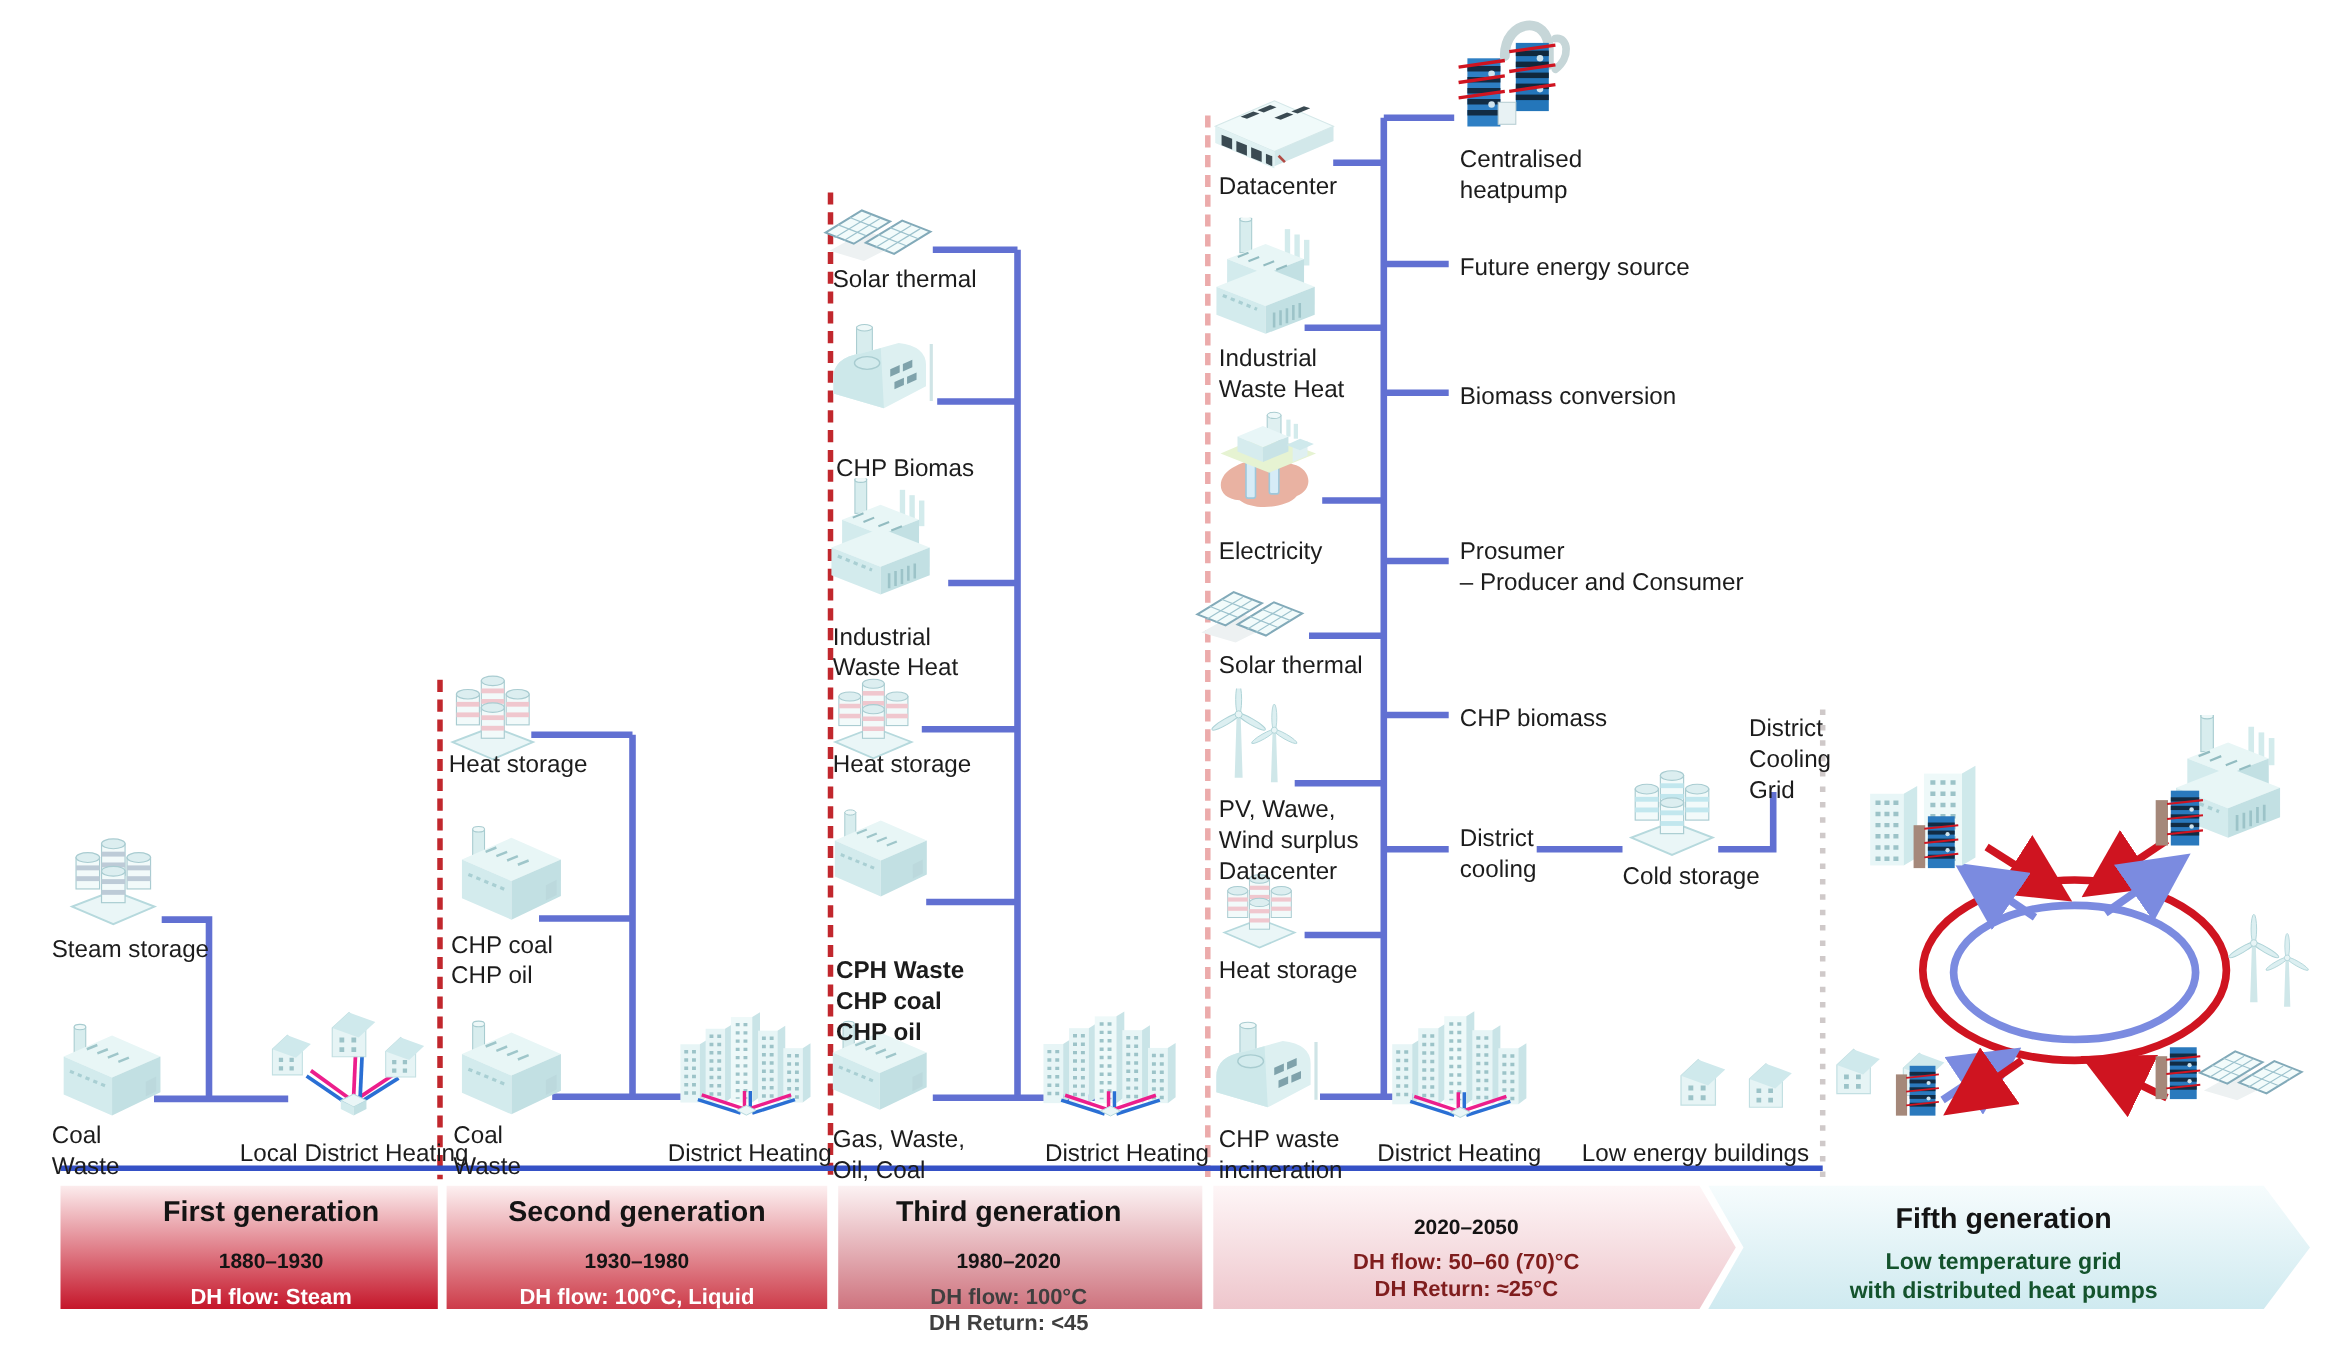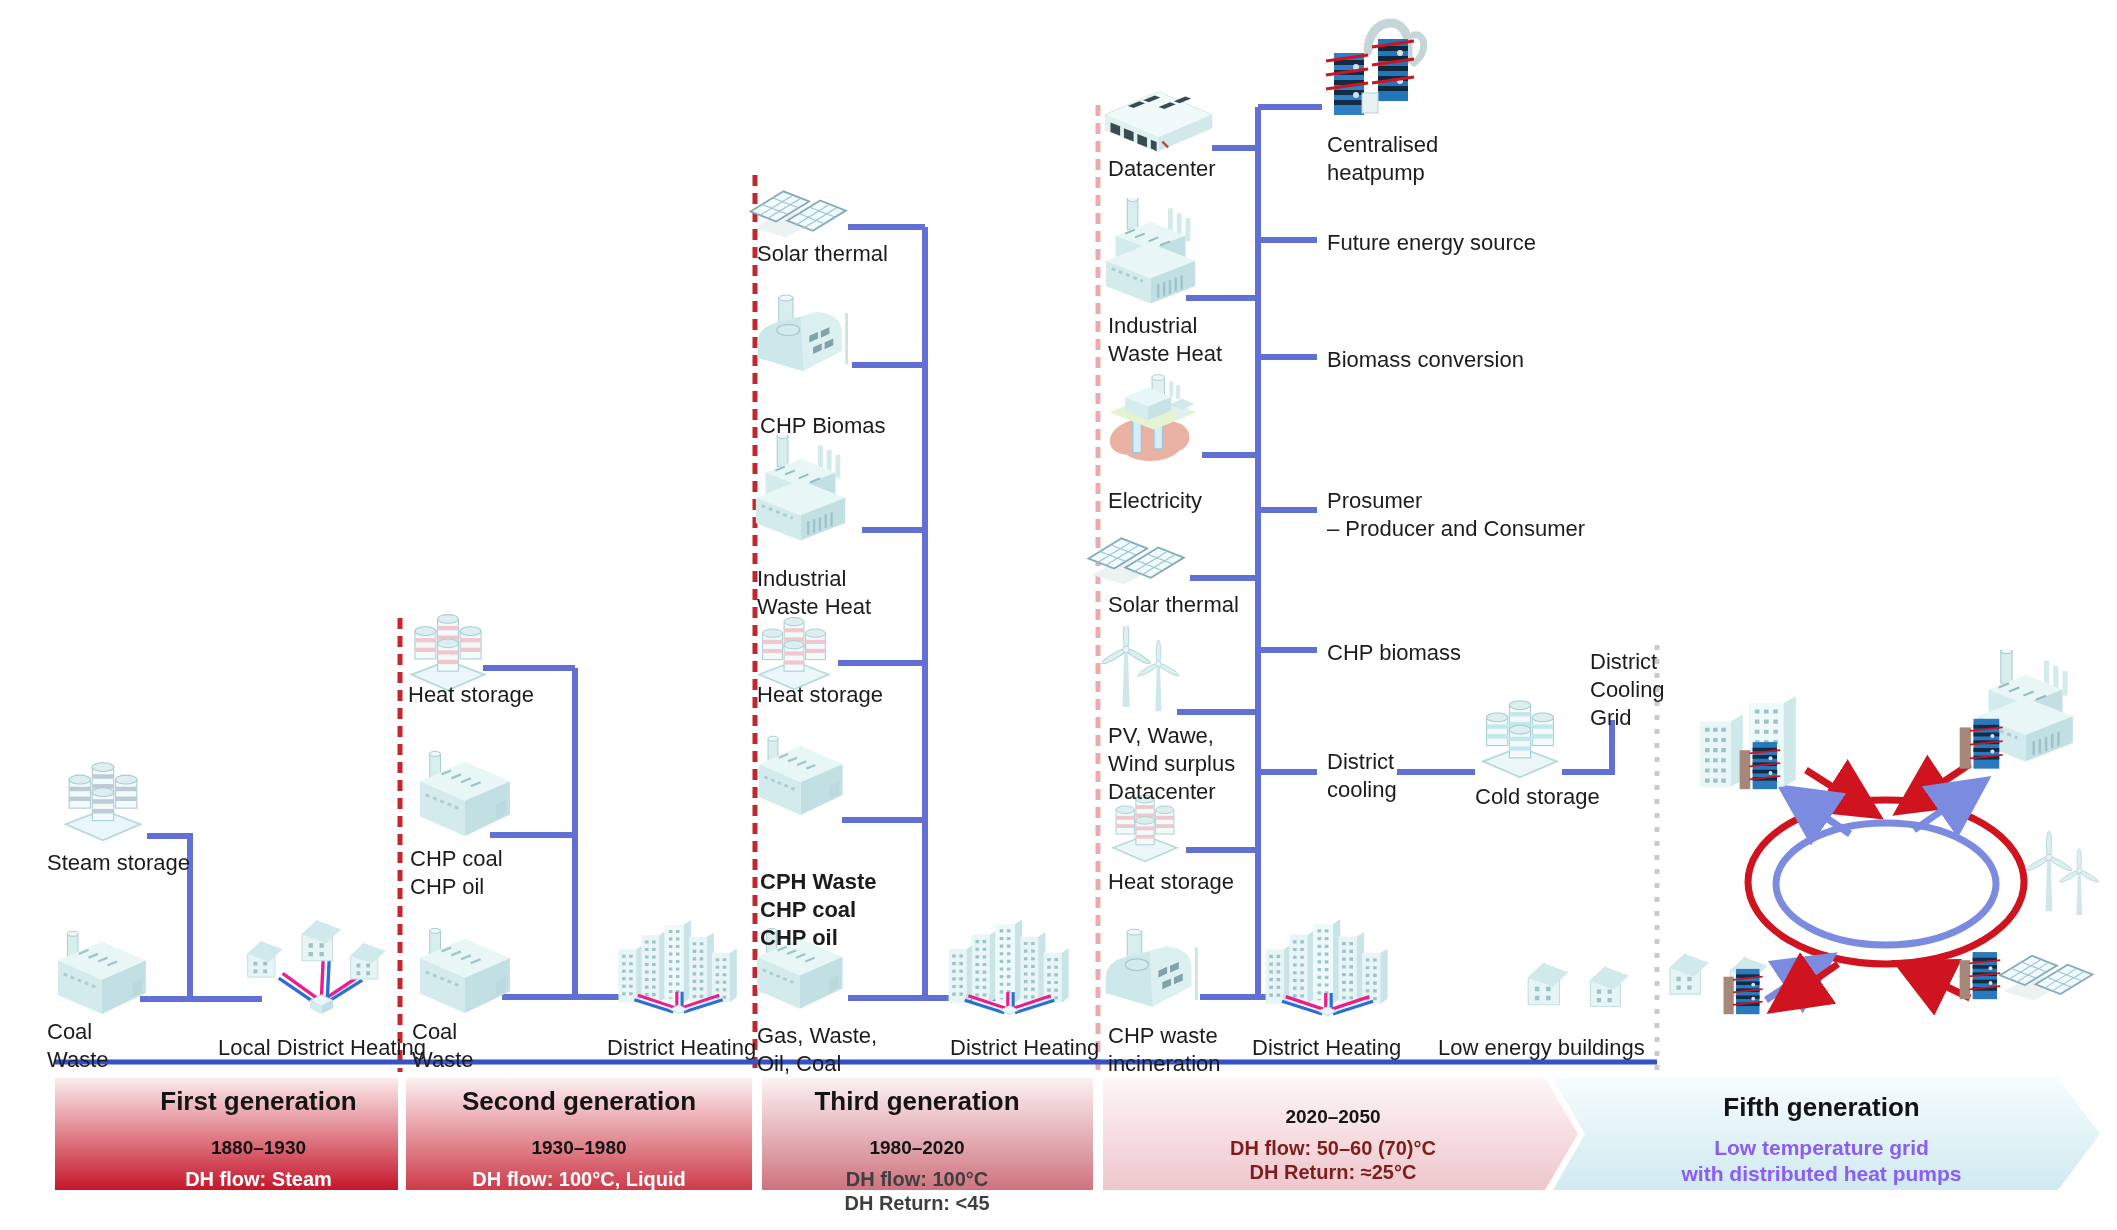--- a/index.html
+++ b/index.html
@@ -8,21 +8,21 @@
   #art{position:absolute;left:0;top:0;}
   .lbl{position:absolute;font-size:22px;line-height:1.27;color:#1c1c1c;white-space:nowrap;z-index:5;}
   .lbl span{display:block;}
   .band-text{position:absolute;text-align:center;color:#141414;z-index:6;}
   .bt-title{font-size:26px;font-weight:bold;}
   .bt-years{font-size:19px;font-weight:bold;margin-top:20px;}
   .bt-dh{font-size:20px;font-weight:bold;line-height:1.22;margin-top:8px;}
   .dh-white{color:#ffffff;}
   .dh-gray{color:#3f3f3f;}
   .dh-dark{color:#7f1d1d;}
-  .bt-sub{font-size:21px;font-weight:bold;line-height:1.25;margin-top:12px;color:#8b5cf6;}
+  .bt-sub{font-size:21px;font-weight:bold;line-height:1.25;margin-top:12px;color:#14532d;}
   
   .rings-pink{--ring:#f0c7ce;}
   .rings-gray{--ring:#bdcbd7;}
   .rings-cyan{--ring:#c2e7ee;}
 </style>
 </head>
 <body>
 
 <div id="stage">
 
@@ -540,21 +540,21 @@
       <span>Grid</span>
 </div>
 <div class="lbl" style="left:1108px;top:868px;">Heat storage</div>
 <div class="lbl" style="left:1108px;top:1022px;">
   <span>CHP waste</span>
       <span>incineration</span>
 </div>
 <div class="lbl" style="left:1252px;top:1034px;">District Heating</div>
 <div class="lbl" style="left:1438px;top:1034px;">Low energy buildings</div>
 
-<div class="band-text" style="left:56px;top:1086px;width:355px;padding-left:25px;">
+<div class="band-text" style="left:44px;top:1086px;width:355px;padding-left:25px;">
   <div class="bt-title">First generation</div>
   <div class="bt-years">1880–1930</div>
   <div class="bt-dh dh-white">
     <span>DH flow: Steam</span><br><span>DH Return: &lt;90</span>
   </div>
 </div>
 <div class="band-text" style="left:406px;top:1086px;width:346px;">
   <div class="bt-title">Second generation</div>
   <div class="bt-years">1930–1980</div>
   <div class="bt-dh dh-white">

